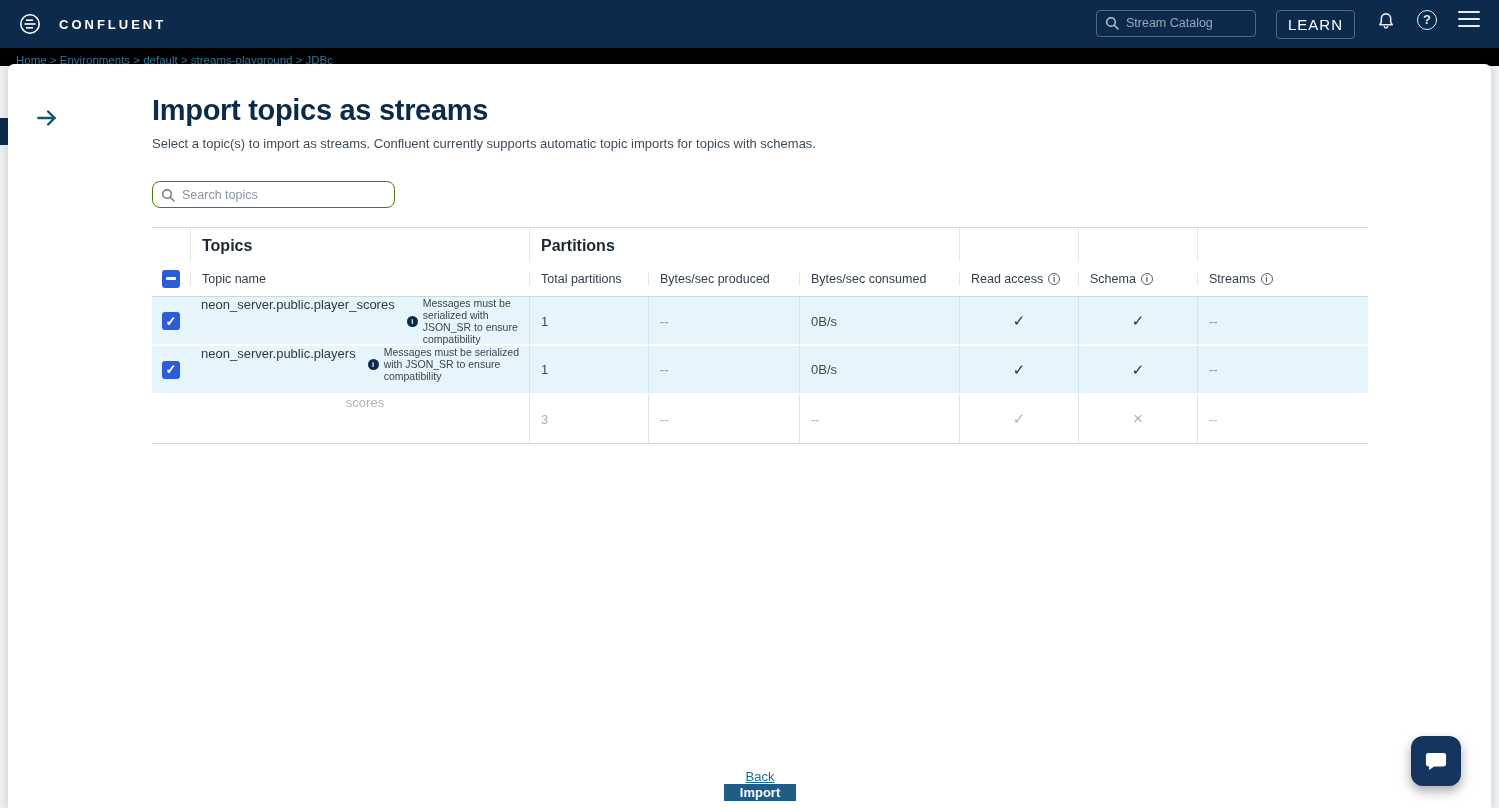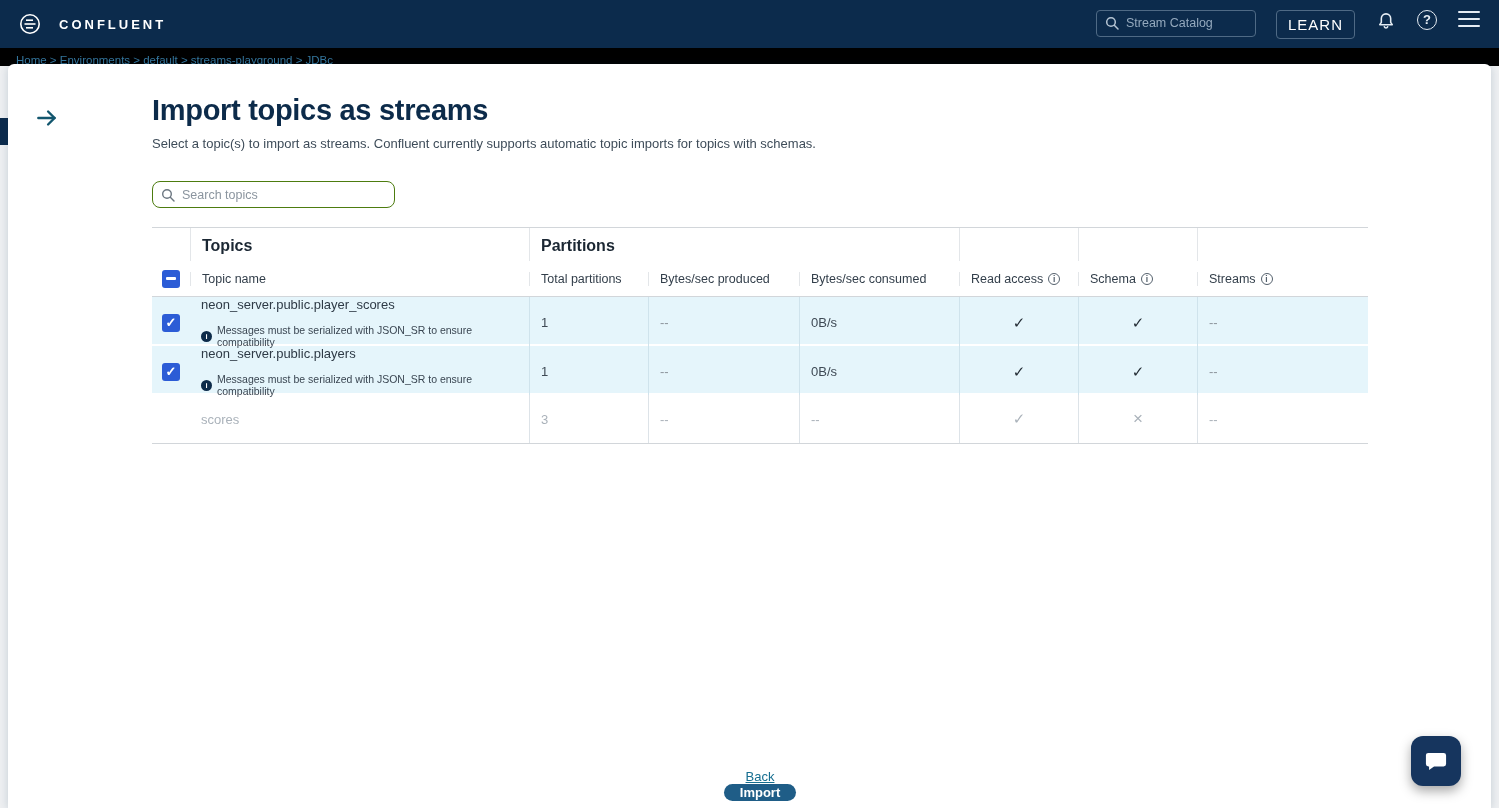--- a/index.html
+++ b/index.html
@@ -68,21 +68,21 @@
 
   .trow { display:grid; grid-template-columns:38px 339px 119px 151px 160px 119px 119px 171px;
           height:49px; align-items:center; cursor:pointer; }
   .trow.selected { background:#e5f5fb; border-bottom:2px solid #ffffff; }
   .trow.last { border-bottom:1px solid #d2d6da; cursor:default; }
   .cell { font-size:13px; color:#3f4a55; padding-left:11px; align-self:stretch;
           display:flex; align-items:center; }
   .cell.bordered { border-left:1px solid #dde3e8; }
   .trow.selected .cell.bordered { border-left:1px solid #cfe3ec; }
   .cb-cell { justify-content:center; padding-left:0; }
-  .topic-cell { flex-direction:column; align-items:flex-start; justify-content:center; gap:12px; }
+  .topic-cell { flex-direction:row; align-items:flex-start; justify-content:center; gap:12px; }
   .topic-name { font-size:13px; color:#2e3a46; }
   .topic-note { display:flex; align-items:center; gap:5px; font-size:10.5px; color:#3a4652; font-weight:500; }
   .info-filled { width:11px; height:11px; background:#0c2b4a; border-radius:50%; color:#ffffff;
                  font-size:7.5px; font-weight:700; display:inline-flex; align-items:center;
                  justify-content:center; flex:none; }
   .info-filled::after { content:"i"; }
   .muted { color:#8d959d; }
   .checkmark { justify-content:center; padding-left:0; font-size:15px; color:#232c34; }
   .trow.disabled .cell, .trow.disabled .topic-name { color:#aab2ba; }
   .trow.disabled .checkmark { color:#aab2ba; }
@@ -91,21 +91,21 @@
   .checkbox { width:18px; height:18px; border-radius:3px; background:#2c5cd6; display:inline-flex;
               align-items:center; justify-content:center; color:#fff; font-size:13px; font-weight:700;
               cursor:pointer; }
   .checkbox.checked::after { content:"✓"; }
   .checkbox.indeterminate::after { content:""; width:10px; height:2.5px; background:#fff; border-radius:1px; }
 
   
   .panel-footer { position:absolute; left:144px; right:123px; bottom:7px; height:32px;
                   display:flex; align-items:center; justify-content:space-between;flex-direction:column; }
   .back-link { font-size:13px; color:#156e90; text-decoration:underline; cursor:pointer; }
-  .import-btn { width:72px; height:39px; background:#1f5d87; color:#ffffff; border:none; border-radius:15px;
+  .import-btn { width:72px; height:39px; background:#1f5d87; color:#ffffff; border:none; border-radius:0;
                 font-size:13px; font-weight:700; font-family:inherit; cursor:pointer; }
 
   
   .chat-fab { position:absolute; right:38px; bottom:22px; width:50px; height:50px; background:#16355e;
               border-radius:12px; border:none; display:flex; align-items:center; justify-content:center;
               box-shadow:0 5px 12px rgba(0,0,0,.35); cursor:pointer; z-index:10; }
 </style>
 </head>
 <body>
 

